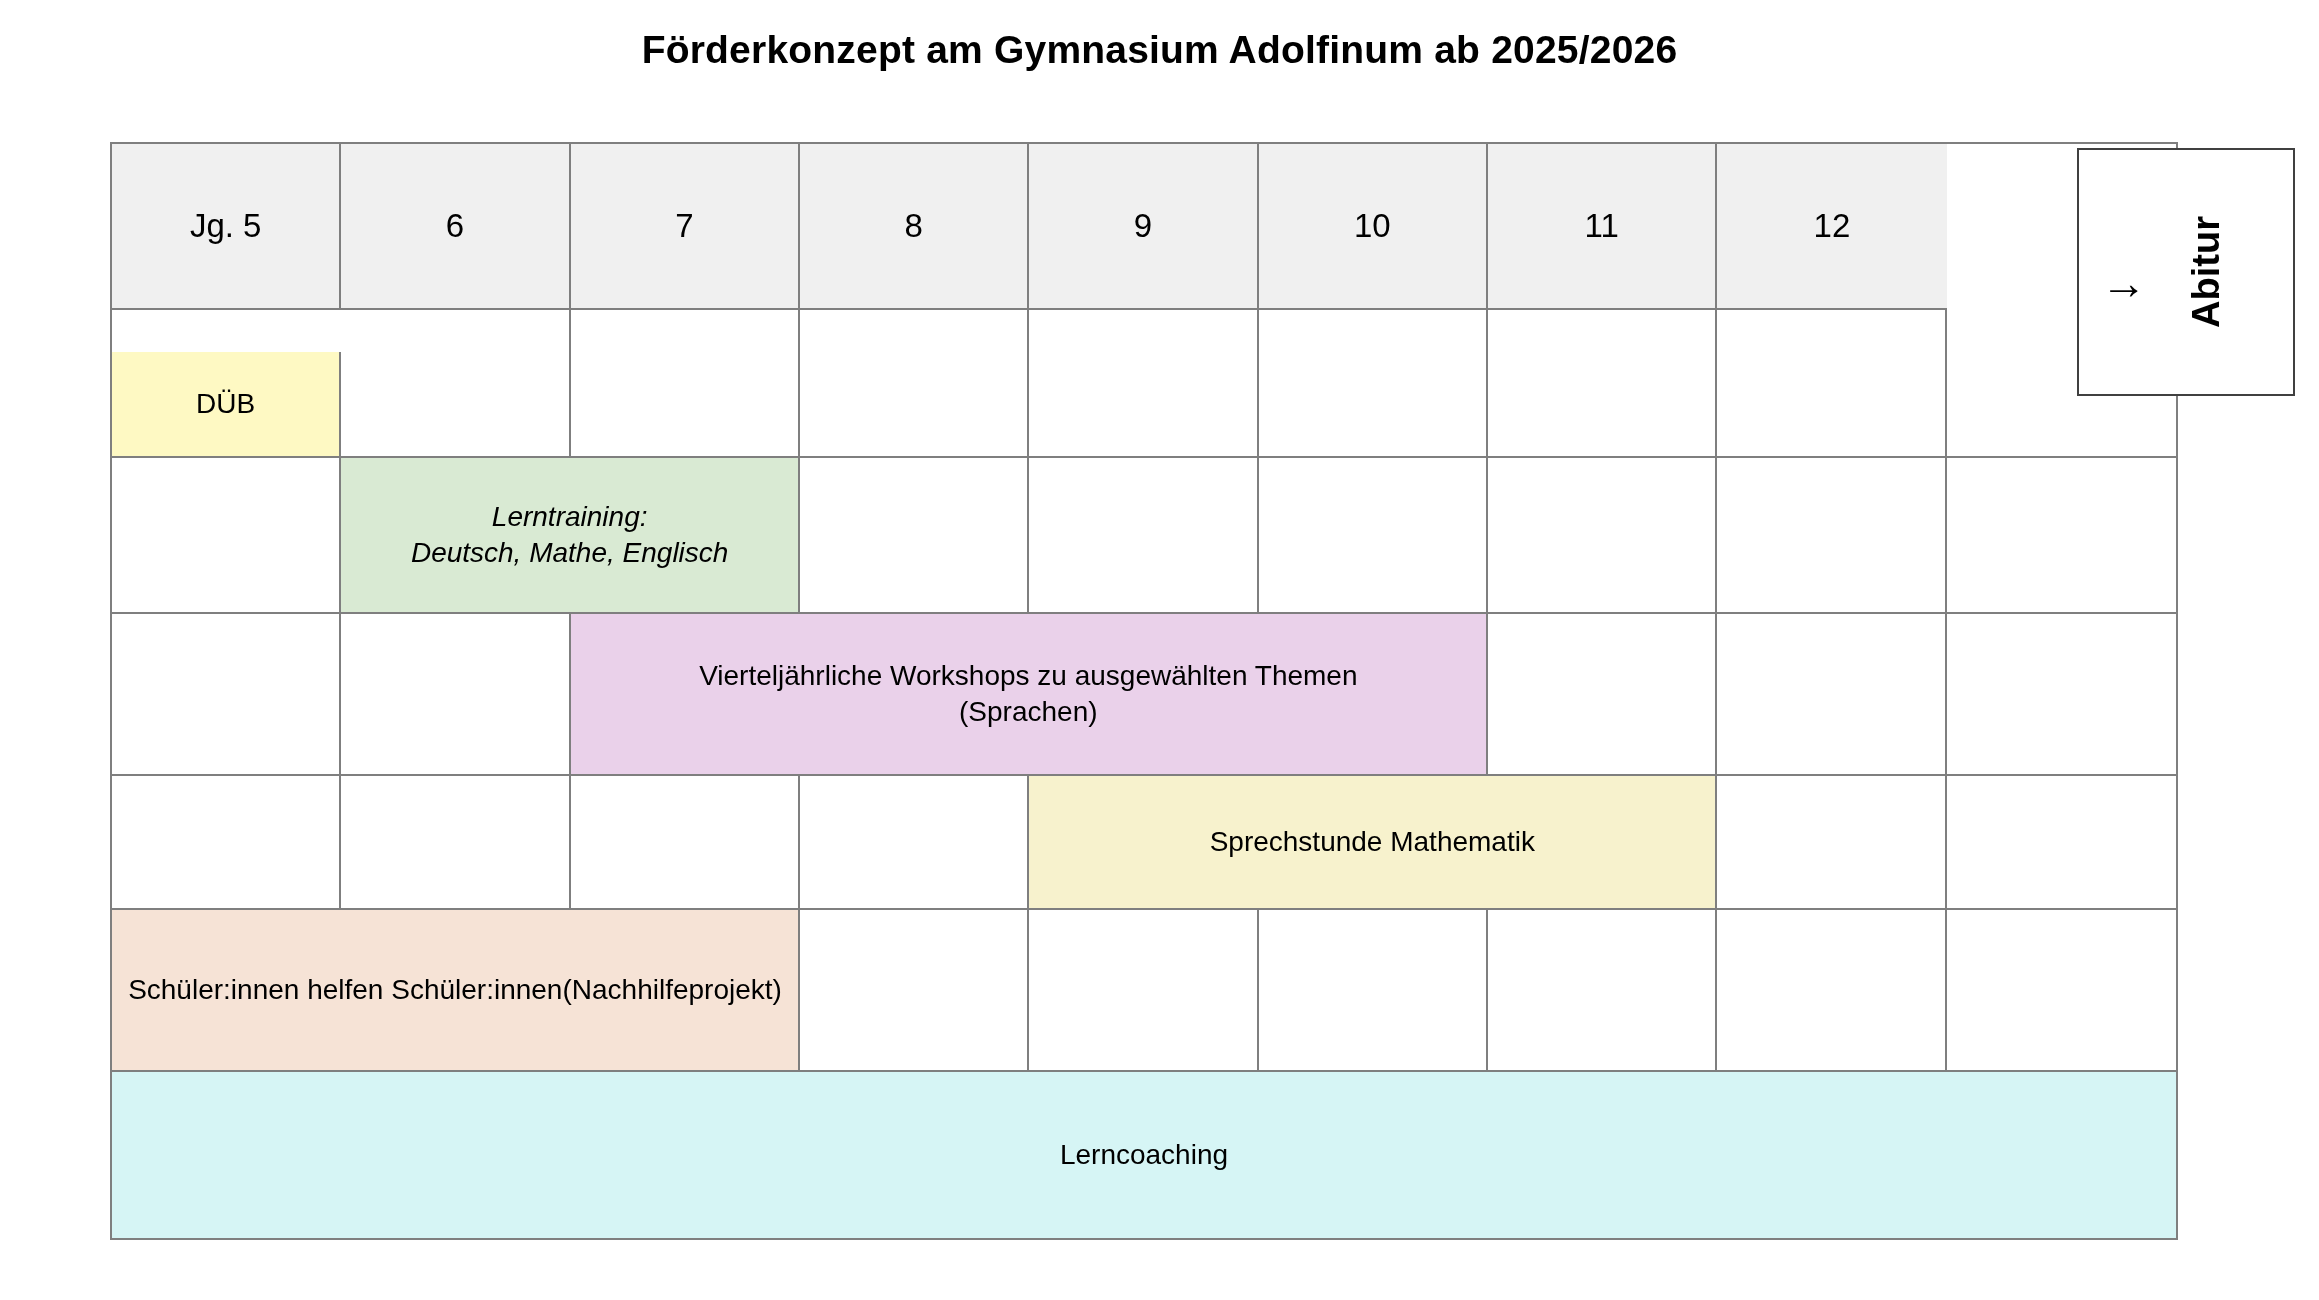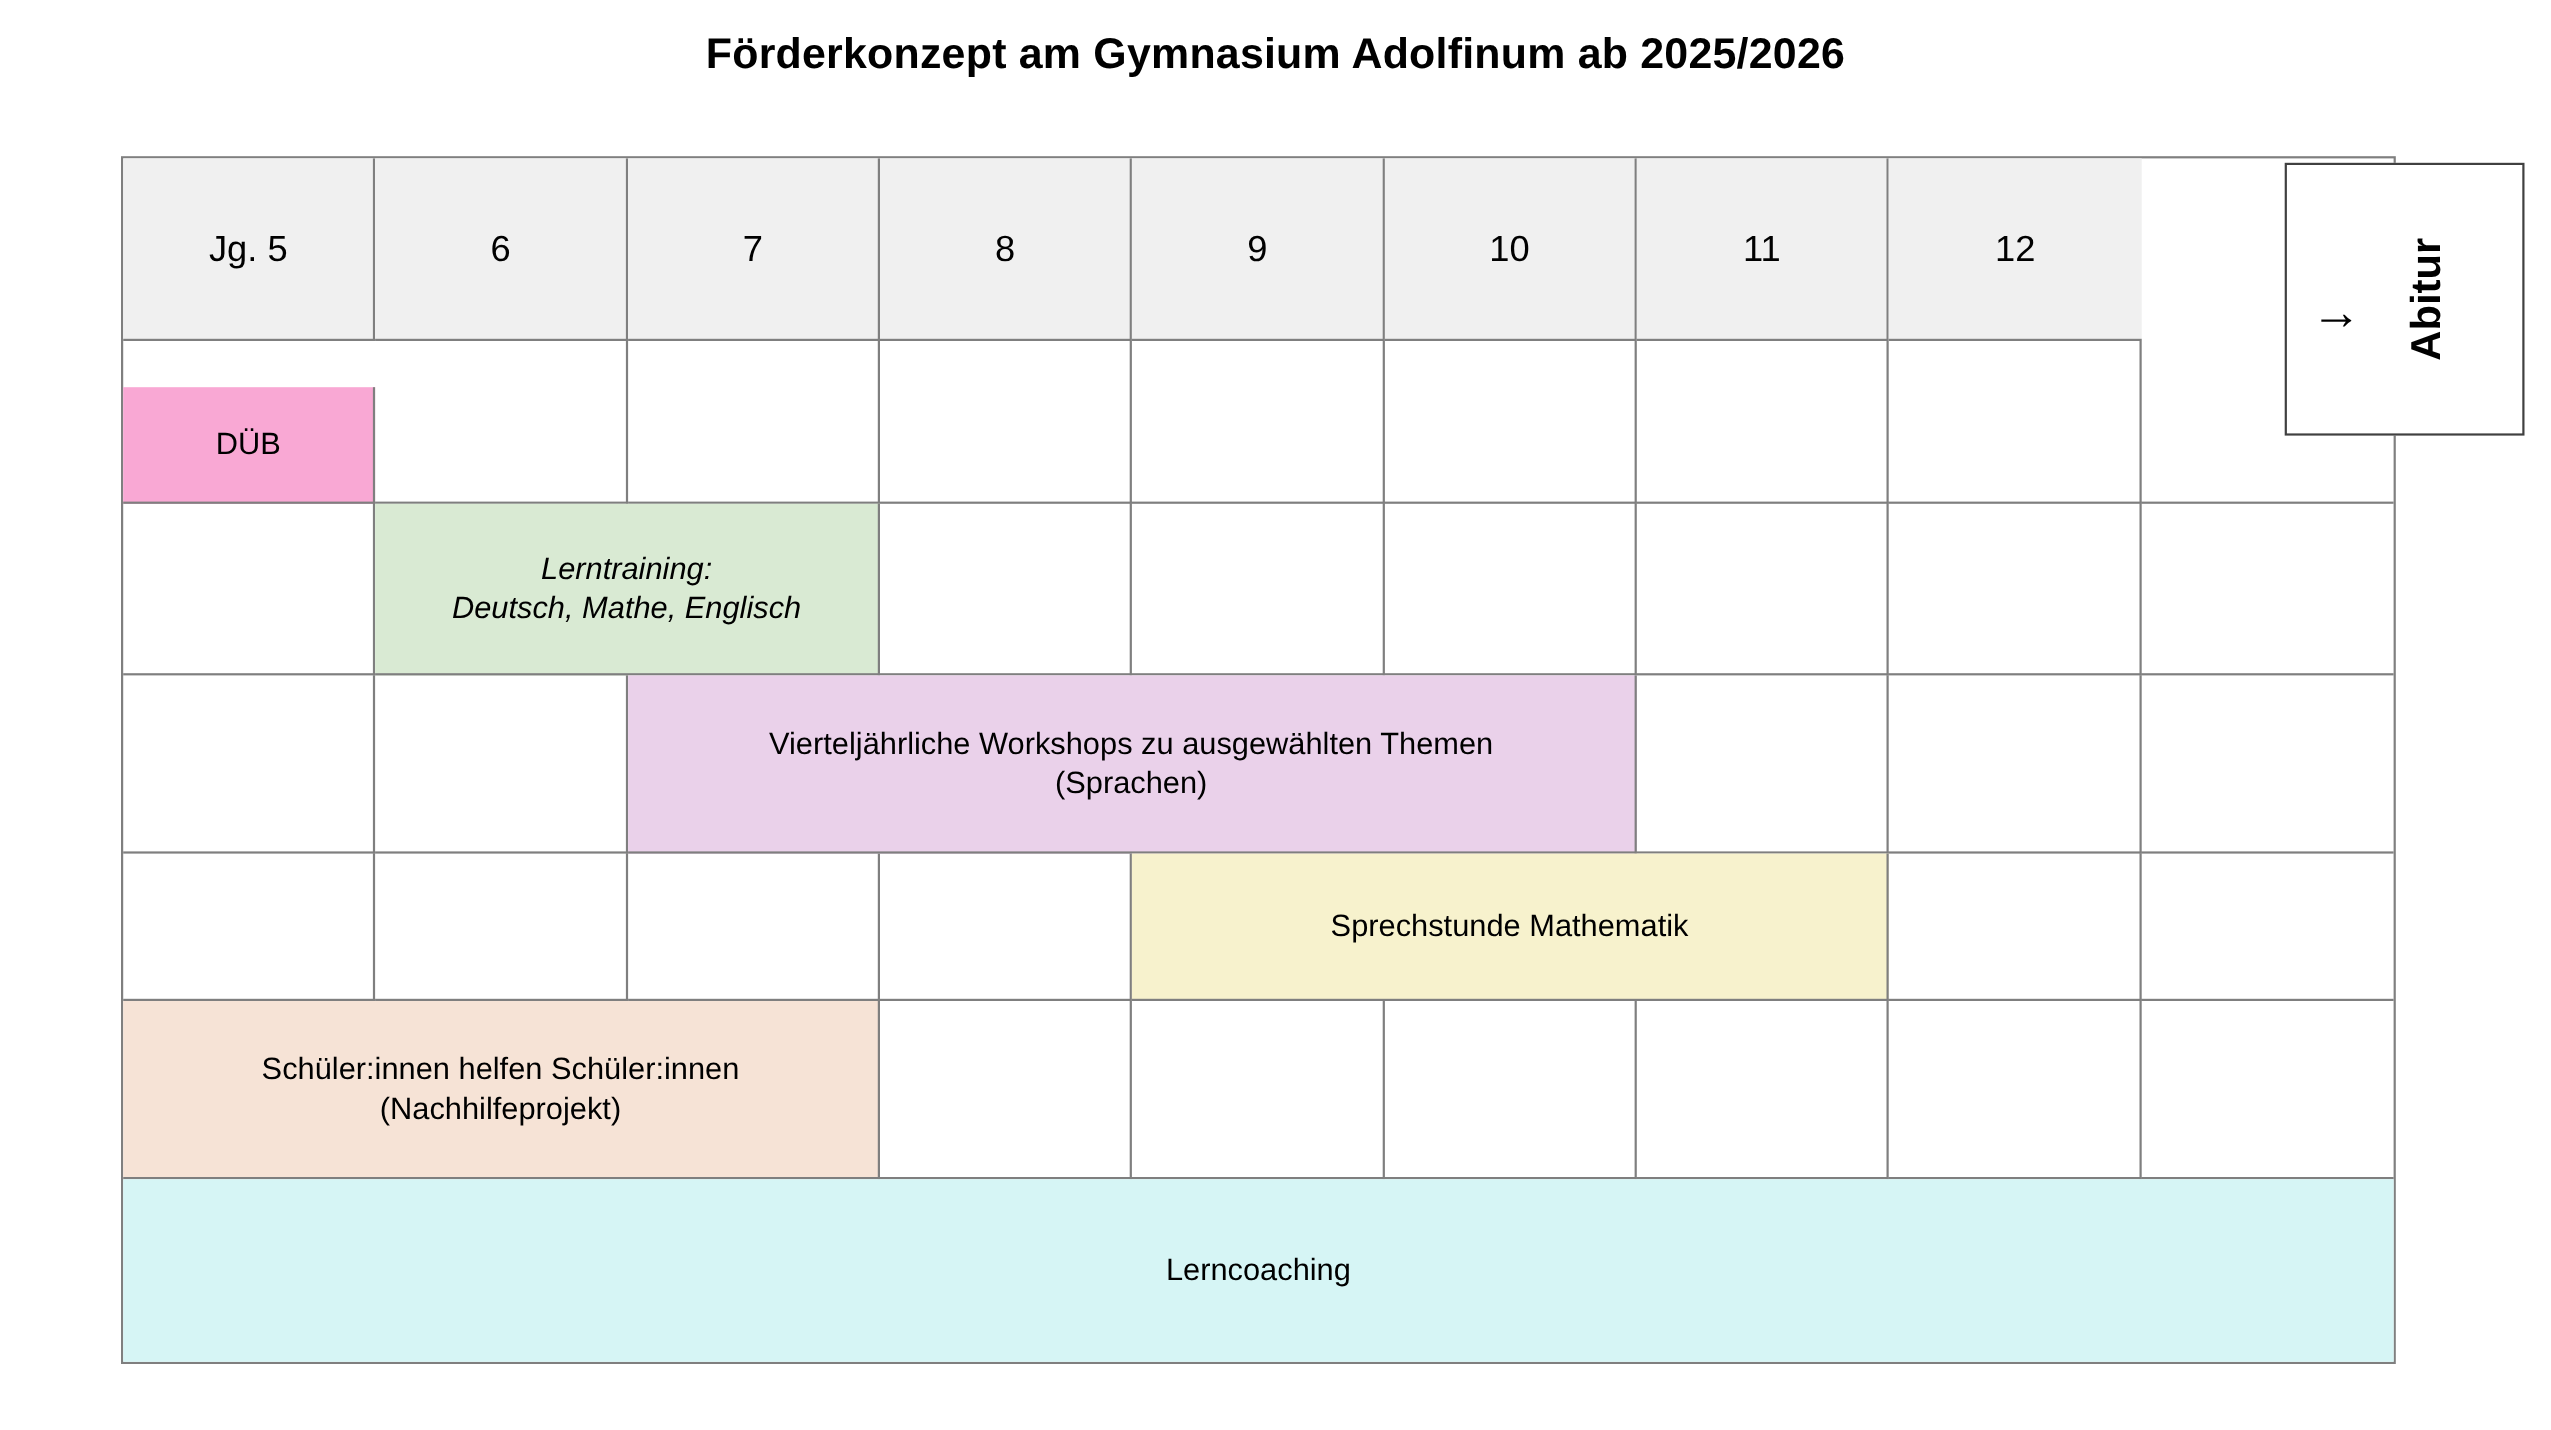--- a/index.html
+++ b/index.html
@@ -81,21 +81,21 @@
   .row6 { top: 928px; height: 166px; }
   .row6 .cell { border-bottom: none; text-align: right; }
 
   
   .blk {
     font-size: 28px;
     line-height: 1.3;
     padding: 0 10px;
   }
 
-  .c-dueb   { background: #f9a8d4; margin-top: 42px; }
+  .c-dueb   { background: #fef9c3; margin-top: 42px; }
   .c-lern   { background: #d9ead3; }
   .c-work   { background: #ead1ea; }
   .c-sprech { background: #f7f2cd; }
   .c-nach   { background: #f6e3d6; }
   .c-coach  { background: #d6f5f5; }
 
   
   .abitur-box {
     position: absolute;
     left: 2077px;
@@ -189,21 +189,21 @@
       <div class="cell" style="width:11.111%"></div>
       <div class="cell" style="width:11.111%"></div>
       <div class="cell" style="width:11.111%"></div>
       <div class="cell" style="width:11.111%"></div>
       <div class="cell blk c-sprech" style="width:33.333%">Sprechstunde Mathematik</div>
       <div class="cell" style="width:11.111%"></div>
       <div class="cell" style="width:11.112%"></div>
     </div>
 
     <div class="row row5">
-      <div class="cell blk c-nach" style="width:33.333%; flex-direction:column;">
+      <div class="cell blk c-nach" style="width:33.333%; flex-direction:row;">
         <span>Schüler:innen helfen Schüler:innen</span>
         <span>(Nachhilfeprojekt)</span>
       </div>
       <div class="cell" style="width:11.111%"></div>
       <div class="cell" style="width:11.111%"></div>
       <div class="cell" style="width:11.111%"></div>
       <div class="cell" style="width:11.111%"></div>
       <div class="cell" style="width:11.111%"></div>
       <div class="cell" style="width:11.112%"></div>
     </div>

